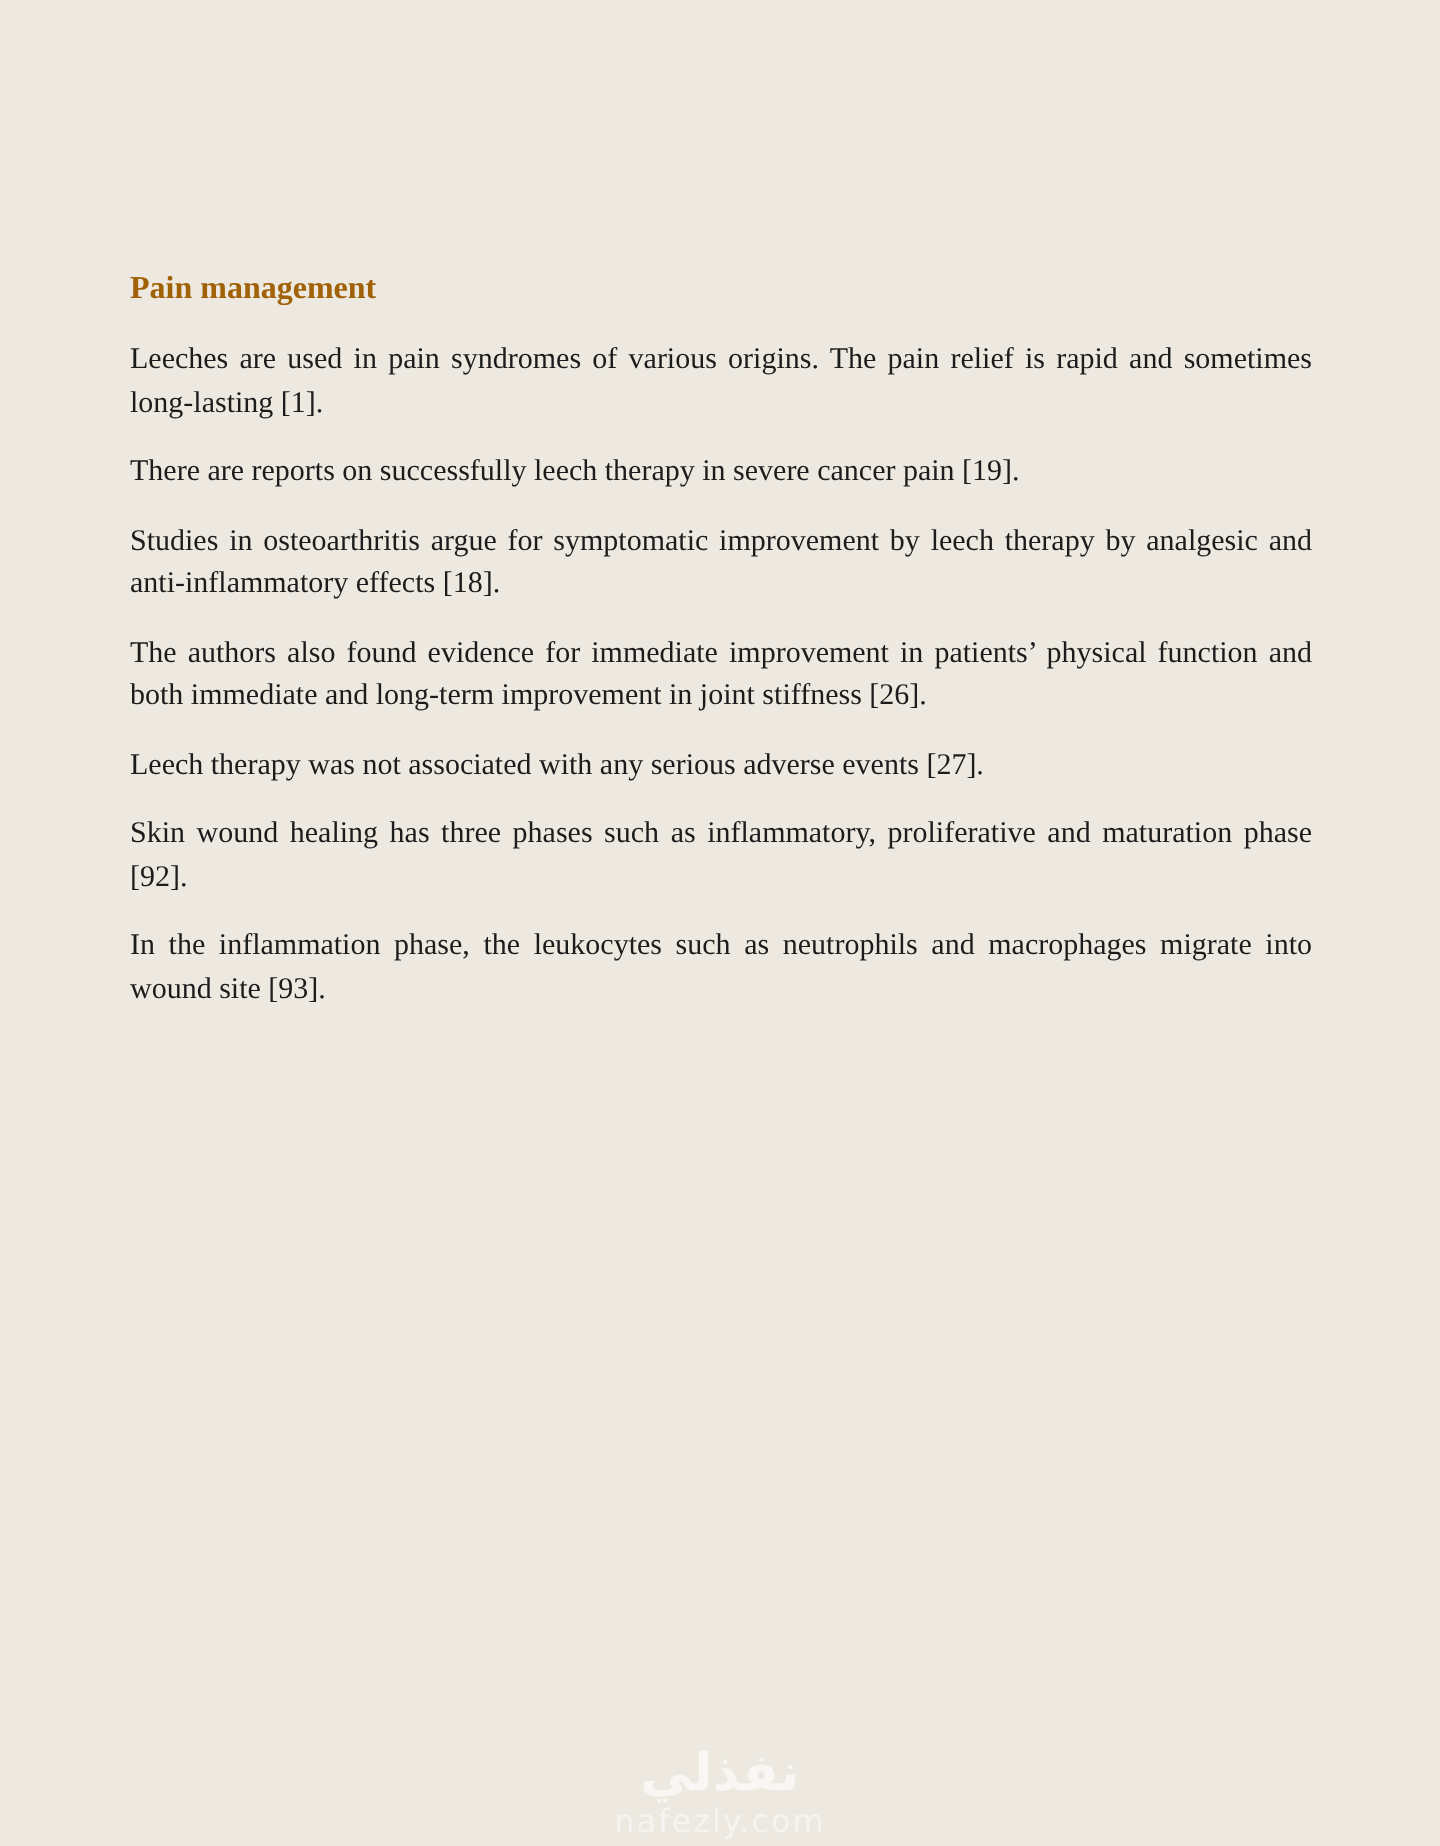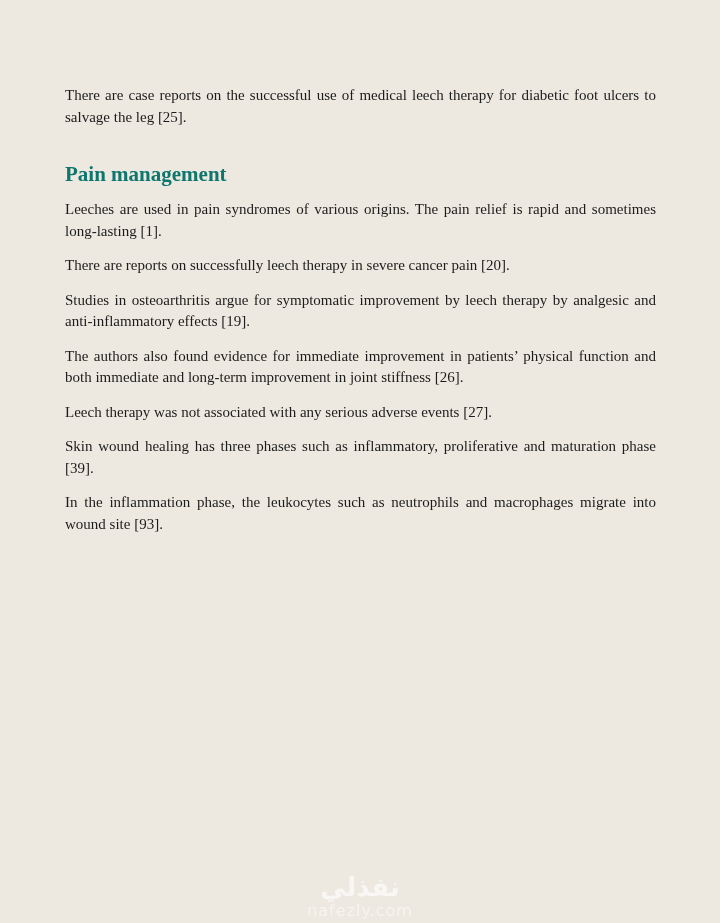--- a/index.html
+++ b/index.html
@@ -25,25 +25,25 @@
     top: 85px;
     width: 591px;
   }
   .para {
     font-size: 15px;
     line-height: 21.5px;
     text-align: justify;
     margin: 0 0 13px 0;
   }
   .heading {
-    font-size: 21px;
+    font-size: 16px;
     line-height: 20px;
     font-weight: bold;
-    margin: 36px 0 15px 0;
-    color: #0f766e;
+    margin: 50px 0 15px 0;
+    color: #a16207;
   }
   .watermark {
     position: absolute;
     left: 0;
     right: 0;
     bottom: 4px;
     text-align: center;
     font-family: "DejaVu Sans", sans-serif;
     pointer-events: none;
   }
@@ -60,32 +60,31 @@
     letter-spacing: 1px;
     color: rgba(255, 255, 255, 0.5);
   }
 </style>
 </head>
 <body>
 
 <div class="page">
 
   <div class="content">
-    <p class="para">There are case reports on the successful use of medical leech therapy for diabetic foot ulcers to salvage the leg [25].</p>
 
     <h2 class="heading">Pain management</h2>
 
     <p class="para">Leeches are used in pain syndromes of various origins. The pain relief is rapid and sometimes long-lasting [1].</p>
-    <p class="para">There are reports on successfully leech therapy in severe cancer pain [20].</p>
-    <p class="para">Studies in osteoarthritis argue for symptomatic improvement by leech therapy by analgesic and anti-inflammatory effects [19].</p>
+    <p class="para">There are reports on successfully leech therapy in severe cancer pain [19].</p>
+    <p class="para">Studies in osteoarthritis argue for symptomatic improvement by leech therapy by analgesic and anti-inflammatory effects [18].</p>
     <p class="para">The authors also found evidence for immediate improvement in patients’ physical function and both immediate and long-term improvement in joint stiffness [26].</p>
     <p class="para">Leech therapy was not associated with any serious adverse events [27].</p>
 
 
-    <p class="para">Skin wound healing has three phases such as inflammatory, proliferative and maturation phase [39].</p>
+    <p class="para">Skin wound healing has three phases such as inflammatory, proliferative and maturation phase [92].</p>
     <p class="para">In the inflammation phase, the leukocytes such as neutrophils and macrophages migrate into wound site [93].</p>
   </div>
 
   <div class="watermark">
     <div class="wm-logo">نفذلي</div>
     <div class="wm-site">nafezly.com</div>
   </div>
 
 </div>
 

